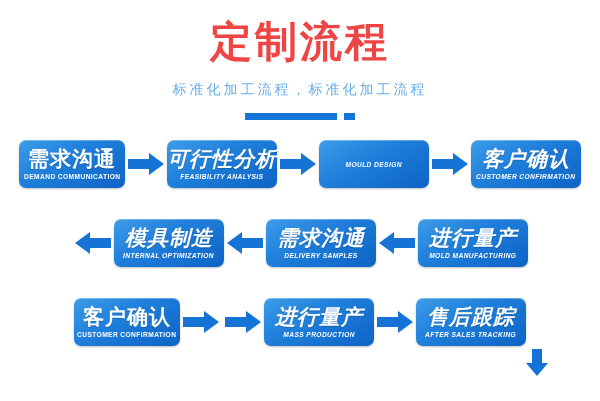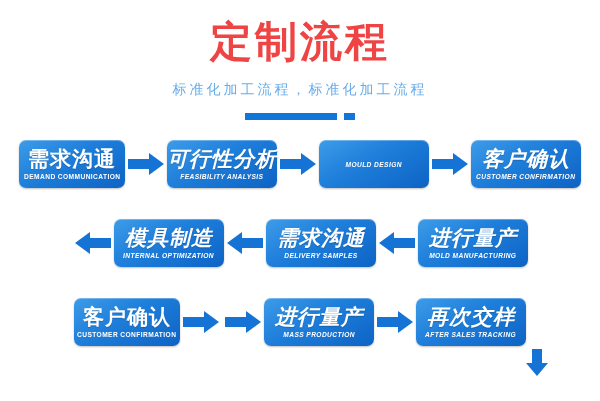--- a/index.html
+++ b/index.html
@@ -249,21 +249,21 @@
     </div>
     <div class="node w-110">
       <span class="node-cn">进行量产</span>
       <span class="node-en">MASS PRODUCTION</span>
     </div>
     <div class="arrow-h right">
       <span class="shaft"></span>
       <span class="head"></span>
     </div>
     <div class="node w-110">
-      <span class="node-cn">再次交样</span>
+      <span class="node-cn">售后跟踪</span>
       <span class="node-en">AFTER SALES TRACKING</span>
     </div>
   </div>
 
   <div class="arrow-v arrow-v-right">
     <span class="shaft"></span>
     <span class="head"></span>
   </div>
 
 </div>

